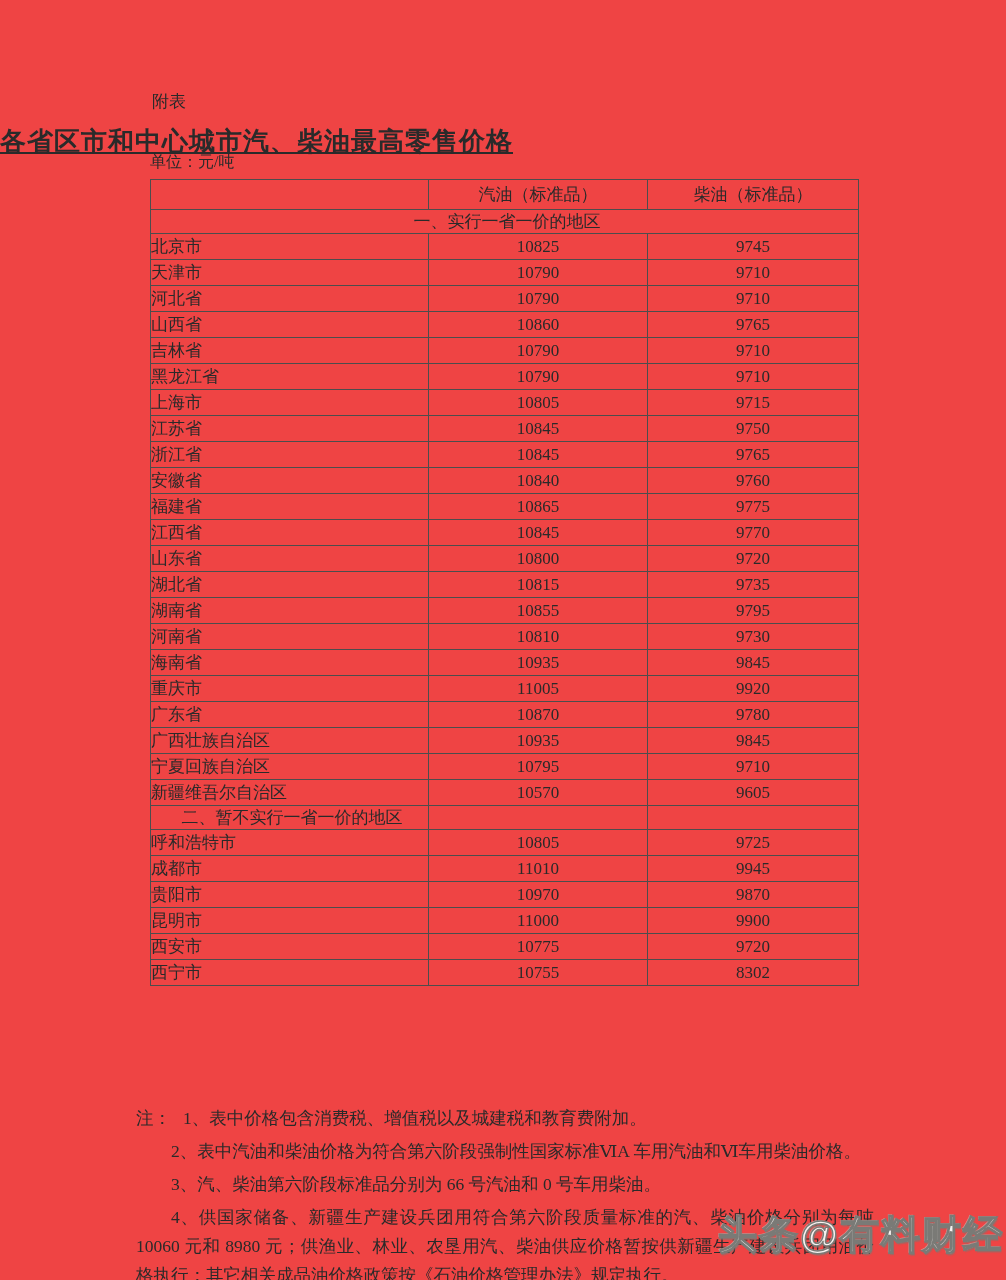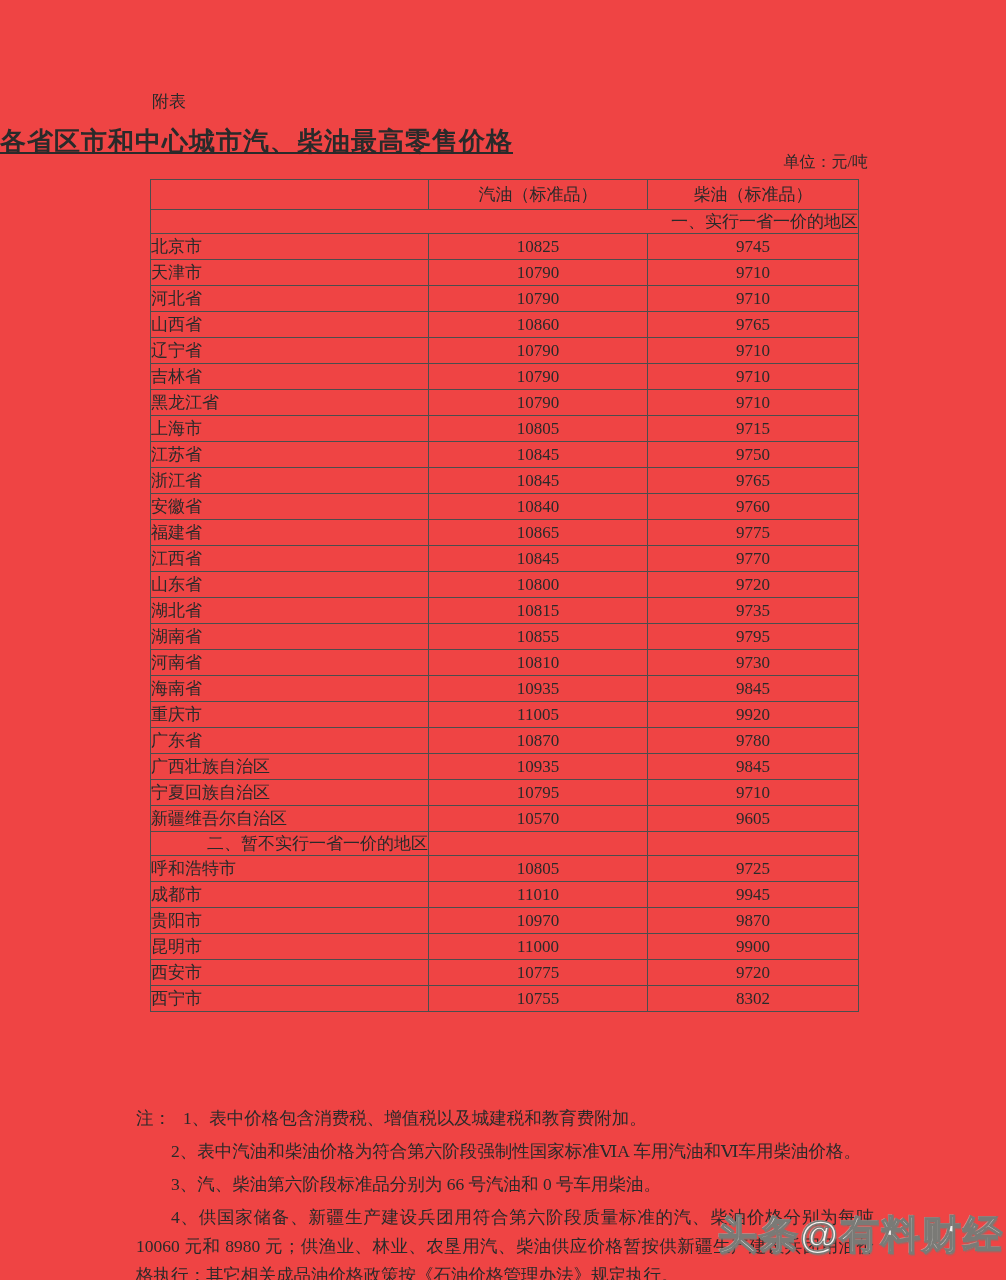--- a/index.html
+++ b/index.html
@@ -29,21 +29,21 @@
     text-align: left;
     font-size: 26px;
     font-weight: bold;
     letter-spacing: 1px;
     text-decoration: underline;
   }
   .unit-line {
     position: absolute;
     left: 150px; top: 152px;
     width: 718px;
-    text-align: right;
+    text-align: left;
     font-size: 16px;
   }
   table.price-table {
     position: absolute;
     left: 150px; top: 179px;
     width: 708px;
     border-collapse: collapse;
     table-layout: fixed;
   }
   .price-table th, .price-table td {
@@ -55,21 +55,21 @@
   .price-table th {
     height: 30px;
     font-weight: normal;
     font-size: 17px;
     text-align: center;
   }
   .price-table td { height: 26px; font-size: 17px; }
   .section-row td {
     height: 24px;
     padding-left: 5px;
-    text-align: right;
+    text-align: center;
     font-size: 17px;
   }
   .region-cell { padding-left: 39px; text-align: left; margin-left: 37px; }
   .num-cell { text-align: center; font-size: 17px; }
   .notes {
     position: absolute;
     left: 132px; top: 1100px;
     width: 746px;
     font-size: 17.5px;
     line-height: 29px;
@@ -134,25 +134,20 @@
           <td class="region-cell">河北省</td>
           <td class="num-cell">10790</td>
           <td class="num-cell">9710</td>
         </tr>
         <tr>
           <td class="region-cell">山西省</td>
           <td class="num-cell">10860</td>
           <td class="num-cell">9765</td>
         </tr>
         <tr>
-          <td class="region-cell">辽宁省</td>
-          <td class="num-cell">10790</td>
-          <td class="num-cell">9710</td>
-        </tr>
-        <tr>
           <td class="region-cell">吉林省</td>
           <td class="num-cell">10790</td>
           <td class="num-cell">9710</td>
         </tr>
         <tr>
           <td class="region-cell">黑龙江省</td>
           <td class="num-cell">10790</td>
           <td class="num-cell">9710</td>
         </tr>
         <tr>

